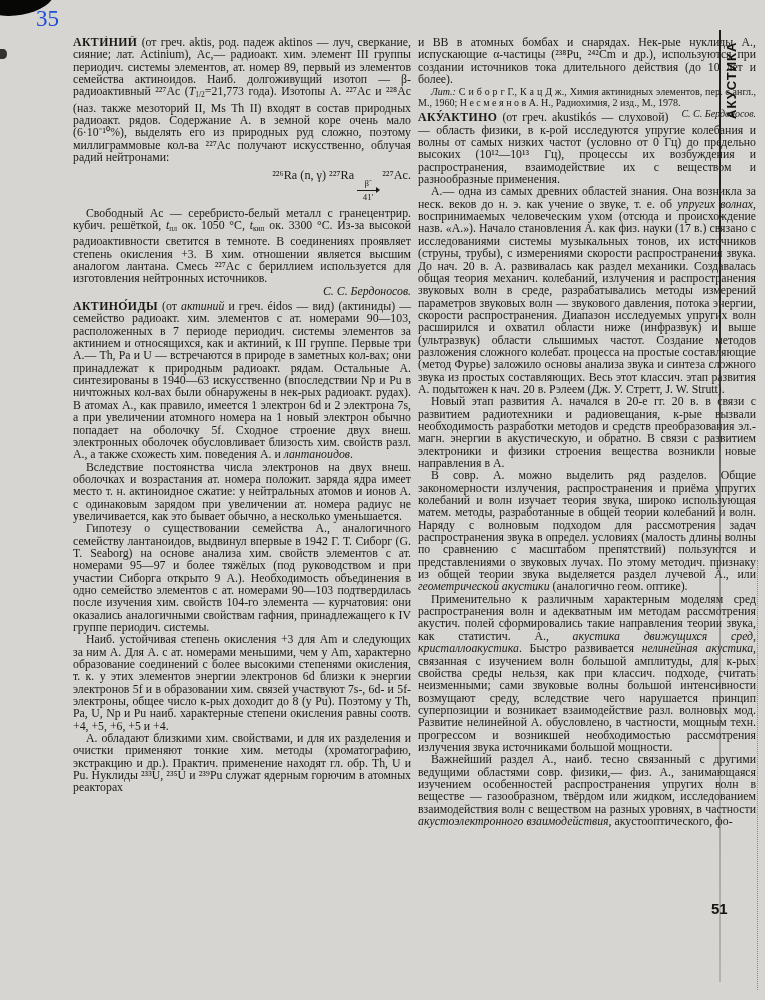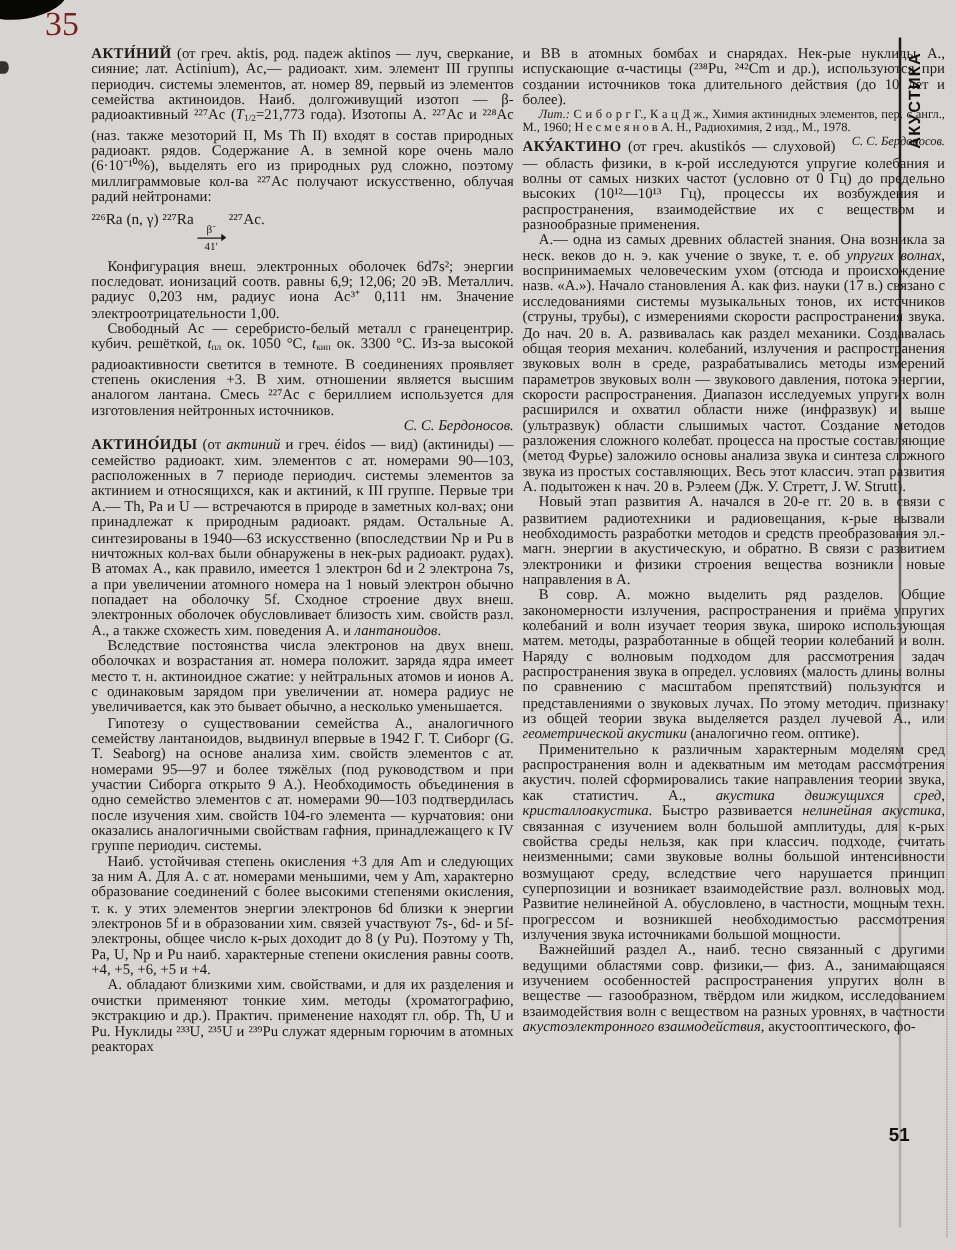--- a/index.html
+++ b/index.html
@@ -7,22 +7,22 @@
     width:765px;height:1000px;
     background:#d6d5d1;
     position:relative;
     overflow:hidden;
     font-family:"Liberation Serif", serif;
     color:#1b1913;
   }
   .page{position:absolute;inset:0;}
   .pagenum-top{
     position:absolute;left:36px;top:2px;
-    font-size:27px;line-height:34px;
-    color:#7f1d1d;
+    font-size:23px;line-height:34px;
+    color:#1d4ed8;
   }
   .pagenum-bottom{
     position:absolute;left:711px;top:900px;
     font-size:15px;font-weight:bold;
     font-family:"Liberation Sans", sans-serif;
     color:#14120e;
   }
   .corner-blob{
     position:absolute;left:-16px;top:-17px;
     width:70px;height:32px;background:#070706;
@@ -60,21 +60,21 @@
   .indent{text-indent:13px;}
   .first,.head{text-indent:0;}
   .head{margin-top:3px;}
   .sig{text-align:right;font-style:italic;}
   .lit{font-size:10px;line-height:11px;text-indent:13px;margin:1px 0;}
   .run-n{}
   .run-i{font-style:italic;}
   .run-hw{font-weight:bold;letter-spacing:.4px;}
   .run-sub{font-size:7.5px;vertical-align:-2px;}
   .run-sig{float:right;font-style:italic;}
-  .formula{text-align:left;text-indent:0;padding:6px 0 5px;font-size:12.2px;}
+  .formula{text-align:right;text-indent:0;padding:6px 0 5px;font-size:12.2px;}
   .f-part{}
   .f-stack{
     display:inline-flex;flex-direction:column;align-items:center;
     vertical-align:-7px;font-size:8.8px;line-height:1.15;margin:0 3px;
   }
   .f-arrow{width:22px;height:1px;background:#1b1913;position:relative;margin:1px 0;}
   .f-arrow::after{
     content:'';position:absolute;right:-1px;top:-2.5px;
     border-left:4px solid #1b1913;
     border-top:3px solid transparent;border-bottom:3px solid transparent;
@@ -90,21 +90,20 @@
 
   <div class="pagenum-top">35</div>
 
   <div class="col col-left">
       <div class="para first"><span class="run-hw">АКТИ́НИЙ</span><span class="run-n"> (от греч. aktis, род. падеж aktinos — луч, сверкание, сияние; лат. Actinium), Ac,— радиоакт. хим. элемент III группы периодич. системы элементов, ат. номер 89, первый из элементов семейства актиноидов. Наиб. долгоживущий изотоп — β-радиоактивный ²²⁷Ac (</span><span class="run-i">T</span><span class="run-sub">1/2</span><span class="run-n">=21,773 года). Изотопы А. ²²⁷Ac и ²²⁸Ac (наз. также мезоторий II, Ms Th II) входят в состав природных радиоакт. рядов. Содержание А. в земной коре очень мало (6·10⁻¹⁰%), выделять его из природных руд сложно, поэтому миллиграммовые кол-ва ²²⁷Ac получают искусственно, облучая радий нейтронами:</span></div>
       <div class="para formula"><span class="f-part">²²⁶Ra (n, γ) ²²⁷Ra</span><span class="f-stack">
           <span class="f-top">β⁻</span>
           <span class="f-arrow"></span>
           <span class="f-bottom">41′</span>
         </span><span class="f-part">²²⁷Ac.</span></div>
-      <div class="para indent"><span class="run-n">Конфигурация внеш. электронных оболочек 6d7s²; энергии последоват. ионизаций соотв. равны 6,9; 12,06; 20 эВ. Металлич. радиус 0,203 нм, радиус иона Ac³⁺ 0,111 нм. Значение электроотрицательности 1,00.</span></div>
       <div class="para indent"><span class="run-n">Свободный Ac — серебристо-белый металл с гранецентрир. кубич. решёткой, </span><span class="run-i">t</span><span class="run-sub">пл</span><span class="run-n"> ок. 1050 °C, </span><span class="run-i">t</span><span class="run-sub">кип</span><span class="run-n"> ок. 3300 °C. Из-за высокой радиоактивности светится в темноте. В соединениях проявляет степень окисления +3. В хим. отношении является высшим аналогом лантана. Смесь ²²⁷Ac с бериллием используется для изготовления нейтронных источников.</span></div>
       <div class="para sig"><span class="run-i">С. С. Бердоносов.</span></div>
       <div class="para head"><span class="run-hw">АКТИНО́ИДЫ</span><span class="run-n"> (от </span><span class="run-i">актиний</span><span class="run-n"> и греч. éidos — вид) (актиниды) — семейство радиоакт. хим. элементов с ат. номерами 90—103, расположенных в 7 периоде периодич. системы элементов за актинием и относящихся, как и актиний, к III группе. Первые три А.— Th, Pa и U — встречаются в природе в заметных кол-вах; они принадлежат к природным радиоакт. рядам. Остальные А. синтезированы в 1940—63 искусственно (впоследствии Np и Pu в ничтожных кол-вах были обнаружены в нек-рых радиоакт. рудах). В атомах А., как правило, имеется 1 электрон 6d и 2 электрона 7s, а при увеличении атомного номера на 1 новый электрон обычно попадает на оболочку 5f. Сходное строение двух внеш. электронных оболочек обусловливает близость хим. свойств разл. А., а также схожесть хим. поведения А. и </span><span class="run-i">лантаноидов</span><span class="run-n">.</span></div>
       <div class="para indent"><span class="run-n">Вследствие постоянства числа электронов на двух внеш. оболочках и возрастания ат. номера положит. заряда ядра имеет место т. н. актиноидное сжатие: у нейтральных атомов и ионов А. с одинаковым зарядом при увеличении ат. номера радиус не увеличивается, как это бывает обычно, а несколько уменьшается.</span></div>
       <div class="para indent"><span class="run-n">Гипотезу о существовании семейства А., аналогичного семейству лантаноидов, выдвинул впервые в 1942 Г. Т. Сиборг (G. T. Seaborg) на основе анализа хим. свойств элементов с ат. номерами 95—97 и более тяжёлых (под руководством и при участии Сиборга открыто 9 А.). Необходимость объединения в одно семейство элементов с ат. номерами 90—103 подтвердилась после изучения хим. свойств 104-го элемента — курчатовия: они оказались аналогичными свойствам гафния, принадлежащего к IV группе периодич. системы.</span></div>
       <div class="para indent"><span class="run-n">Наиб. устойчивая степень окисления +3 для Am и следующих за ним А. Для А. с ат. номерами меньшими, чем у Am, характерно образование соединений с более высокими степенями окисления, т. к. у этих элементов энергии электронов 6d близки к энергии электронов 5f и в образовании хим. связей участвуют 7s-, 6d- и 5f-электроны, общее число к-рых доходит до 8 (у Pu). Поэтому у Th, Pa, U, Np и Pu наиб. характерные степени окисления равны соотв. +4, +5, +6, +5 и +4.</span></div>
       <div class="para indent"><span class="run-n">А. обладают близкими хим. свойствами, и для их разделения и очистки применяют тонкие хим. методы (хроматографию, экстракцию и др.). Практич. применение находят гл. обр. Th, U и Pu. Нуклиды ²³³U, ²³⁵U и ²³⁹Pu служат ядерным горючим в атомных реакторах</span></div>
     </div>
   <div class="col col-right">
       <div class="para first"><span class="run-n">и ВВ в атомных бомбах и снарядах. Нек-рые нуклиды А., испускающие α-частицы (²³⁸Pu, ²⁴²Cm и др.), используются при создании источников тока длительного действия (до 10 лет и более).</span></div>

